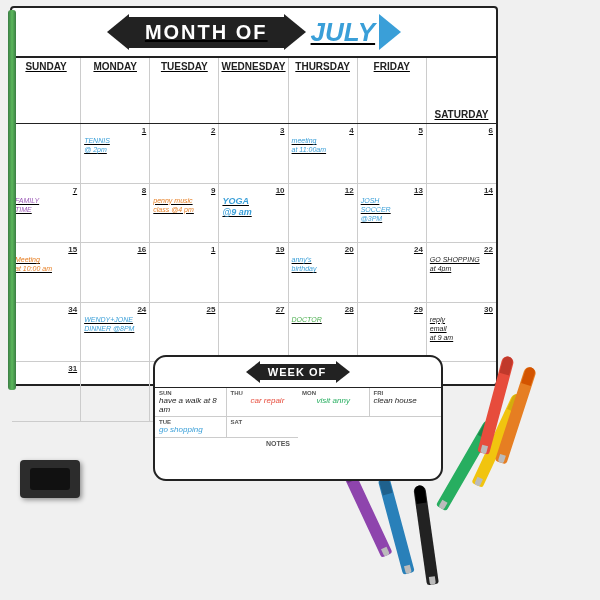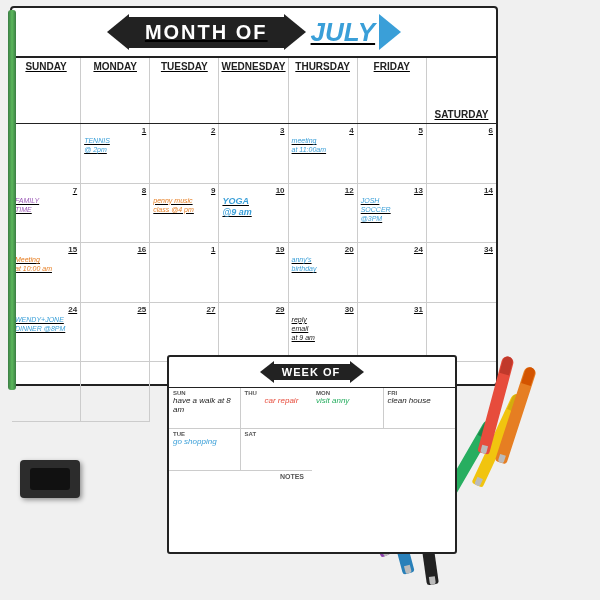--- a/index.html
+++ b/index.html
@@ -123,26 +123,26 @@
     .green { color: #4caf50; }
     .orange { color: #e67e22; }
     .purple { color: #9b59b6; }
     .red { color: #e74c3c; padding-left: 20px; }
     .dark { color: #222; }
 
     
     .week-planner {
       position: absolute;
       top: 355px;
-      left: 167px;
+      left: 153px;
       width: 290px;
-      height: 199px;
+      height: 126px;
       background: white;
       border: 2px solid #222;
-      border-radius: 3px;
+      border-radius: 13px;
       z-index: 10;
     }
     .week-header {
       display: flex;
       align-items: center;
       justify-content: center;
       padding: 4px 8px;
       border-bottom: 1.5px solid #222;
       gap: 0;
     }
@@ -531,31 +531,33 @@
         <span class="day-num">1</span>
       </div>
     <div class="cal-cell">
         <span class="day-num">19</span>
       </div>
     <div class="cal-cell"><span class="day-num">20</span><span class="event blue">anny's<br>birthday</span></div>
 
     <div class="cal-cell">
         <span class="day-num">24</span>
       </div>
+    <div class="cal-cell"><span class="day-num">22</span><span class="event dark">GO SHOPPING<br>at 4pm</span></div>
     <div class="cal-cell">
         <span class="day-num">34</span>
       </div>
     <div class="cal-cell"><span class="day-num">24</span><span class="event blue">WENDY+JONE<br>DINNER @8PM</span></div>
     <div class="cal-cell">
         <span class="day-num">25</span>
       </div>
     <div class="cal-cell">
         <span class="day-num">27</span>
       </div>
 
+    <div class="cal-cell"><span class="day-num">28</span><span class="event green">DOCTOR</span></div>
     <div class="cal-cell">
         <span class="day-num">29</span>
       </div>
     <div class="cal-cell"><span class="day-num">30</span><span class="event dark">reply<br>email<br>at 9 am</span></div>
     <div class="cal-cell">
         <span class="day-num">31</span>
       </div>
     <div class="cal-cell"></div>
     <div class="cal-cell"></div>
     <div class="cal-cell"></div>
@@ -574,21 +576,21 @@
       <div class="day-label">SUN</div>
       <div class="event-text dark">have a walk at 8 am</div>
     </div>
     <div class="week-cell">
       <div class="day-label">THU</div>
       <div class="event-text red" style="color:#e74c3c;">car repair</div>
     </div>
 
     <div class="week-cell">
       <div class="day-label">MON</div>
-      <div class="event-text green" style="color:#27ae60;">visit anny</div>
+      <div class="event-text green" style="color:#27ae60;text-align:center;">visit anny</div>
     </div>
     <div class="week-cell">
       <div class="day-label">FRI</div>
       <div class="event-text dark">clean house</div>
     </div>
 
     <div class="week-cell">
       <div class="day-label">TUE</div>
       <div class="event-text blue" style="color:#3a9fd8;">go shopping</div>
     </div>

